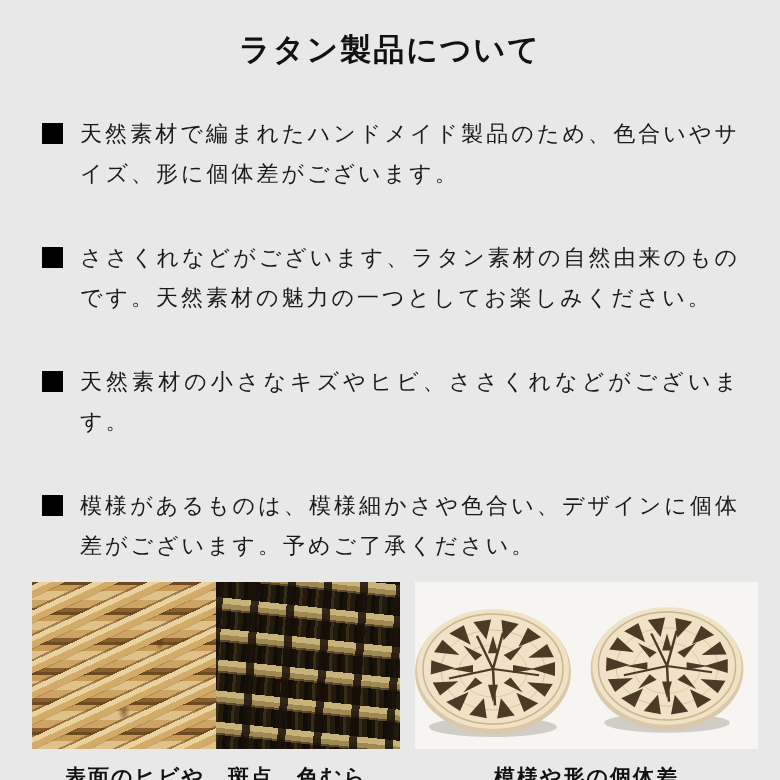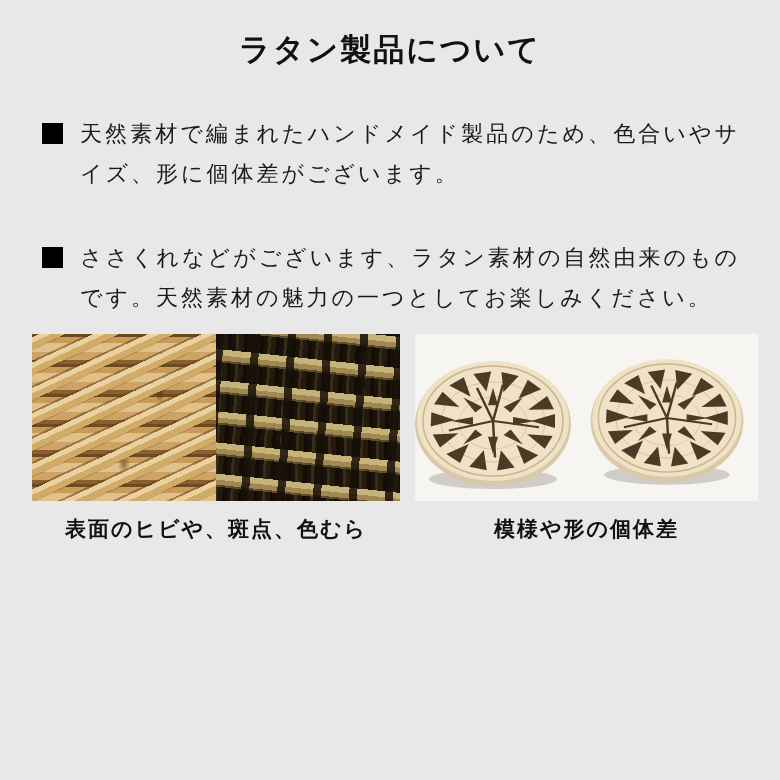--- a/index.html
+++ b/index.html
@@ -118,20 +118,28 @@
   <h1 class="page-title">ラタン製品について</h1>
 
   <ul class="notes">
     <li class="note">
       <span class="sq"></span>
       <p class="note-text">天然素材で編まれたハンドメイド製品のため、色合いやサイズ、形に個体差がございます。</p>
     </li>
     <li class="note">
       <span class="sq"></span>
       <p class="note-text">ささくれなどがございます、ラタン素材の自然由来のものです。天然素材の魅力の一つとしてお楽しみください。</p>
+    </li>
+    <li class="note">
+      <span class="sq"></span>
+      <p class="note-text">天然素材の小さなキズやヒビ、ささくれなどがございます。</p>
+    </li>
+    <li class="note">
+      <span class="sq"></span>
+      <p class="note-text">模様があるものは、模様細かさや色合い、デザインに個体差がございます。予めご了承ください。</p>
     </li>
   </ul>
 
   <div class="figures">
 
     <figure class="fig">
       <div class="fig-img weave-pair">
         <div class="weave-light"></div>
         <div class="weave-dark"></div>
       </div>

